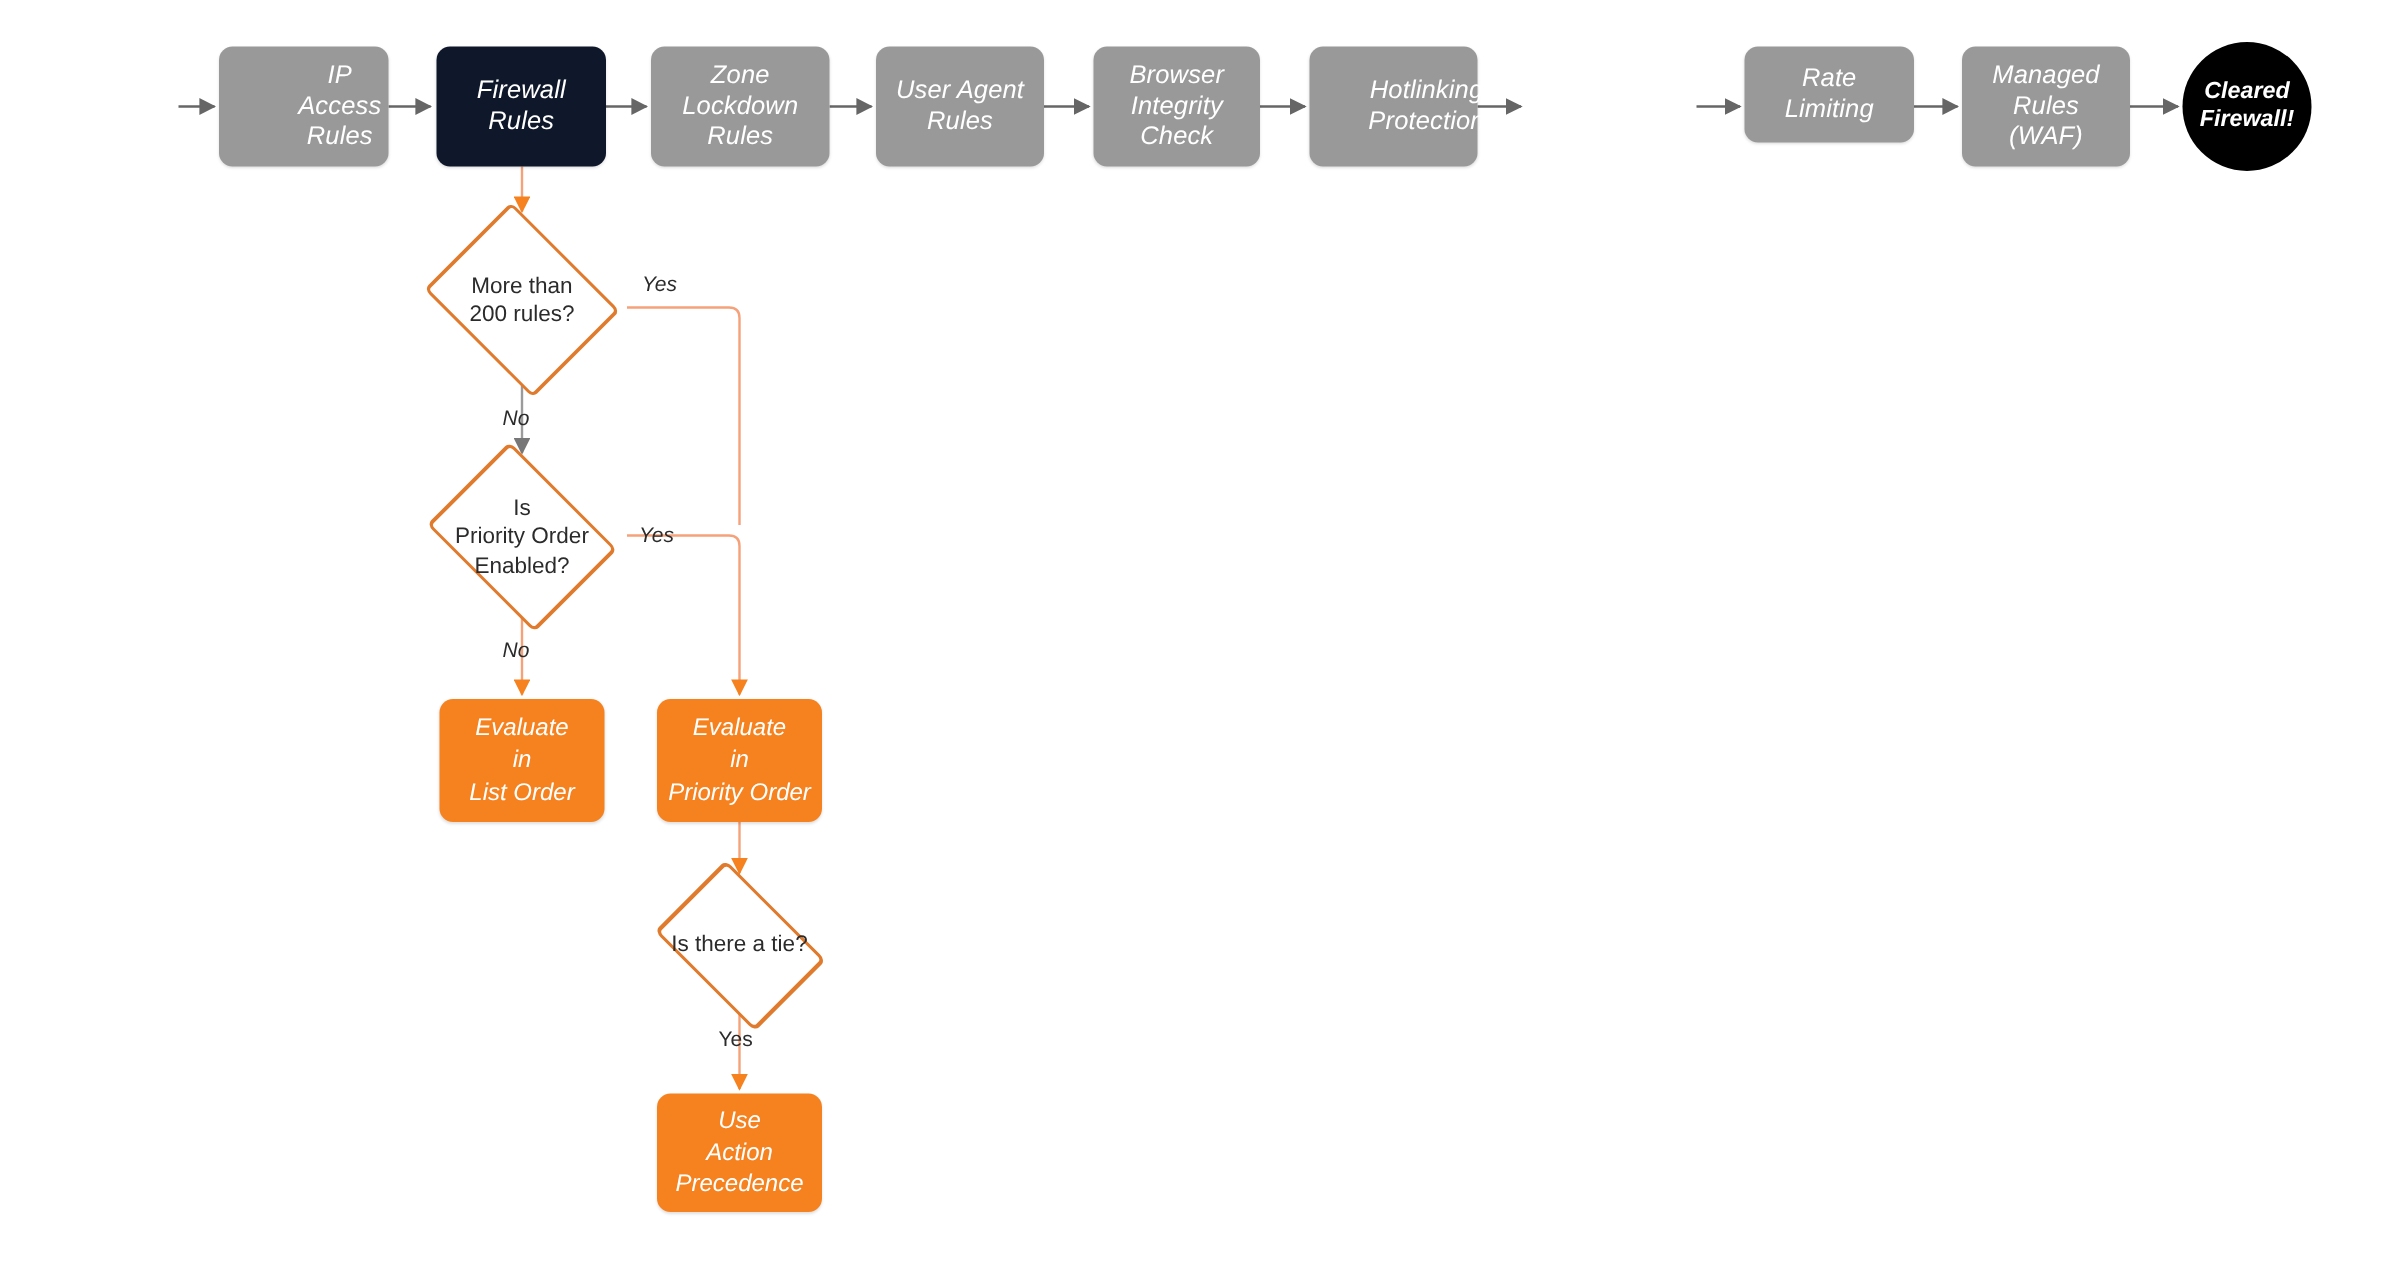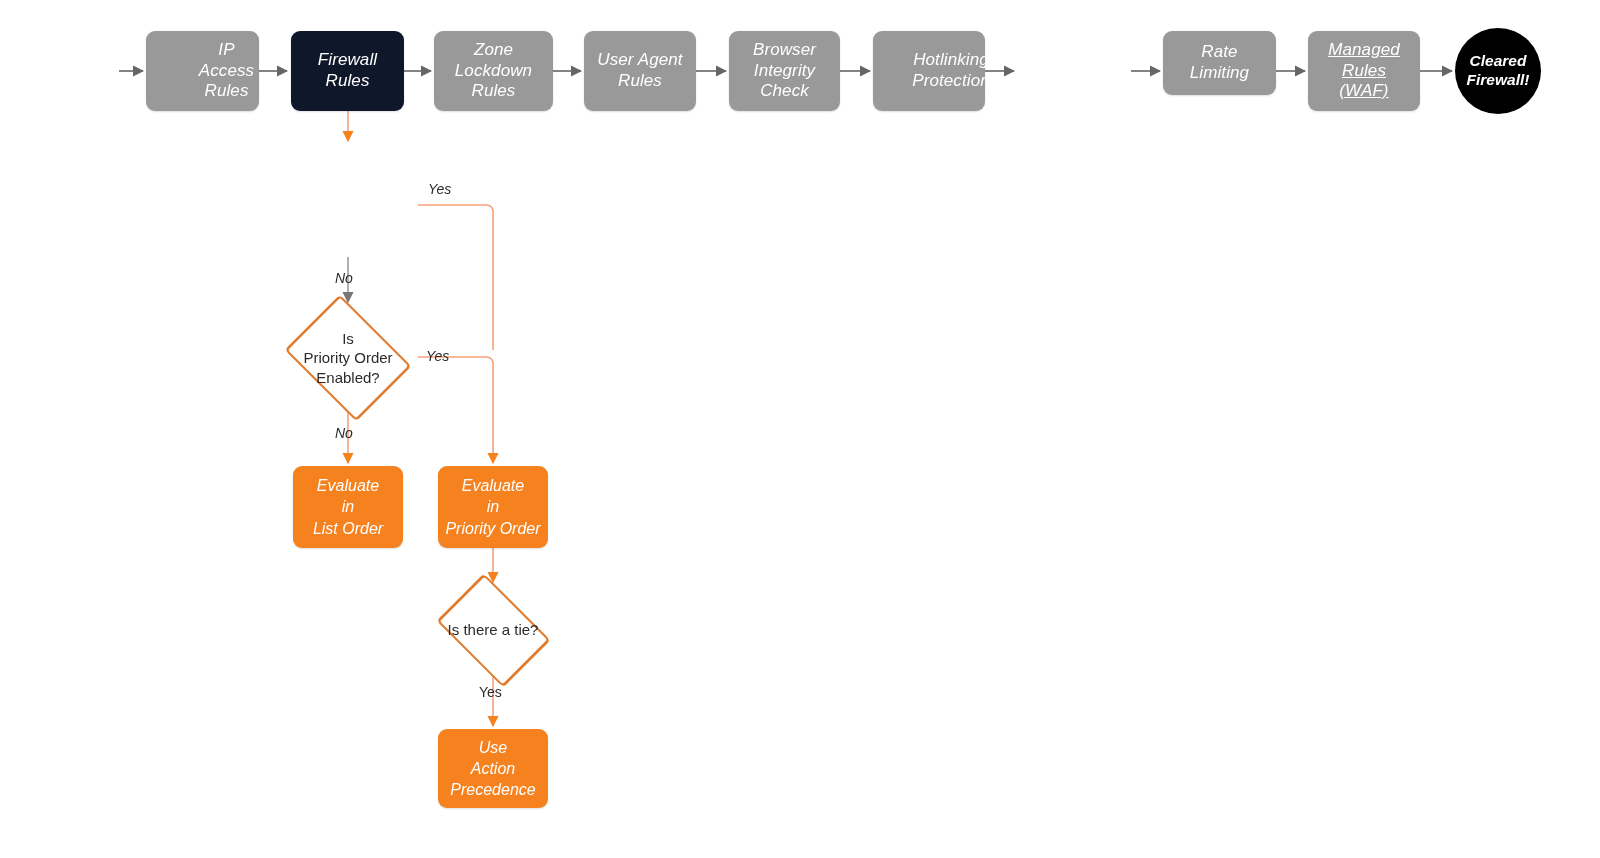--- a/index.html
+++ b/index.html
@@ -202,30 +202,36 @@
 Protection</span>
   </div>
 
 
   <div class="node proc gray" style="left:1163px; top:31px; width:113px; height:64px;">
     <span style="white-space:pre-line;">Rate
 Limiting</span>
   </div>
 
   <div class="node proc gray" style="left:1308px; top:31px; width:112px; height:80px;">
-    <span style="white-space:pre-line;text-decoration:underline;">Managed
+    <span style="white-space:pre-line;">Managed
 Rules
 (WAF)</span>
   </div>
 
   <div class="node term filled" style="left:1455px; top:28px; width:86px; height:86px;">
     <span class="term-text" style="white-space:pre-line; font-size:15.5px;">Cleared
 Firewall!</span>
   </div>
 
+  <div class="decision" style="left:276px; top:142px; width:144px; height:116px;">
+    <div class="dia" style="width:82px; height:82px; margin-left:-41px; margin-top:-41px;
+                transform: rotate(45deg) scale(1.25, 1.0);"></div>
+    <div class="dia-label">More than
+200 rules?</div>
+  </div>
 
   <div class="decision" style="left:276px; top:303px; width:144px; height:110px;">
     <div class="dia" style="width:78px; height:78px; margin-left:-39px; margin-top:-39px;
                 transform: rotate(45deg) scale(1.30, 1.0);"></div>
     <div class="dia-label">Is
 Priority Order
 Enabled?</div>
   </div>
 
   <div class="decision" style="left:426px; top:583px; width:134px; height:94px;">

